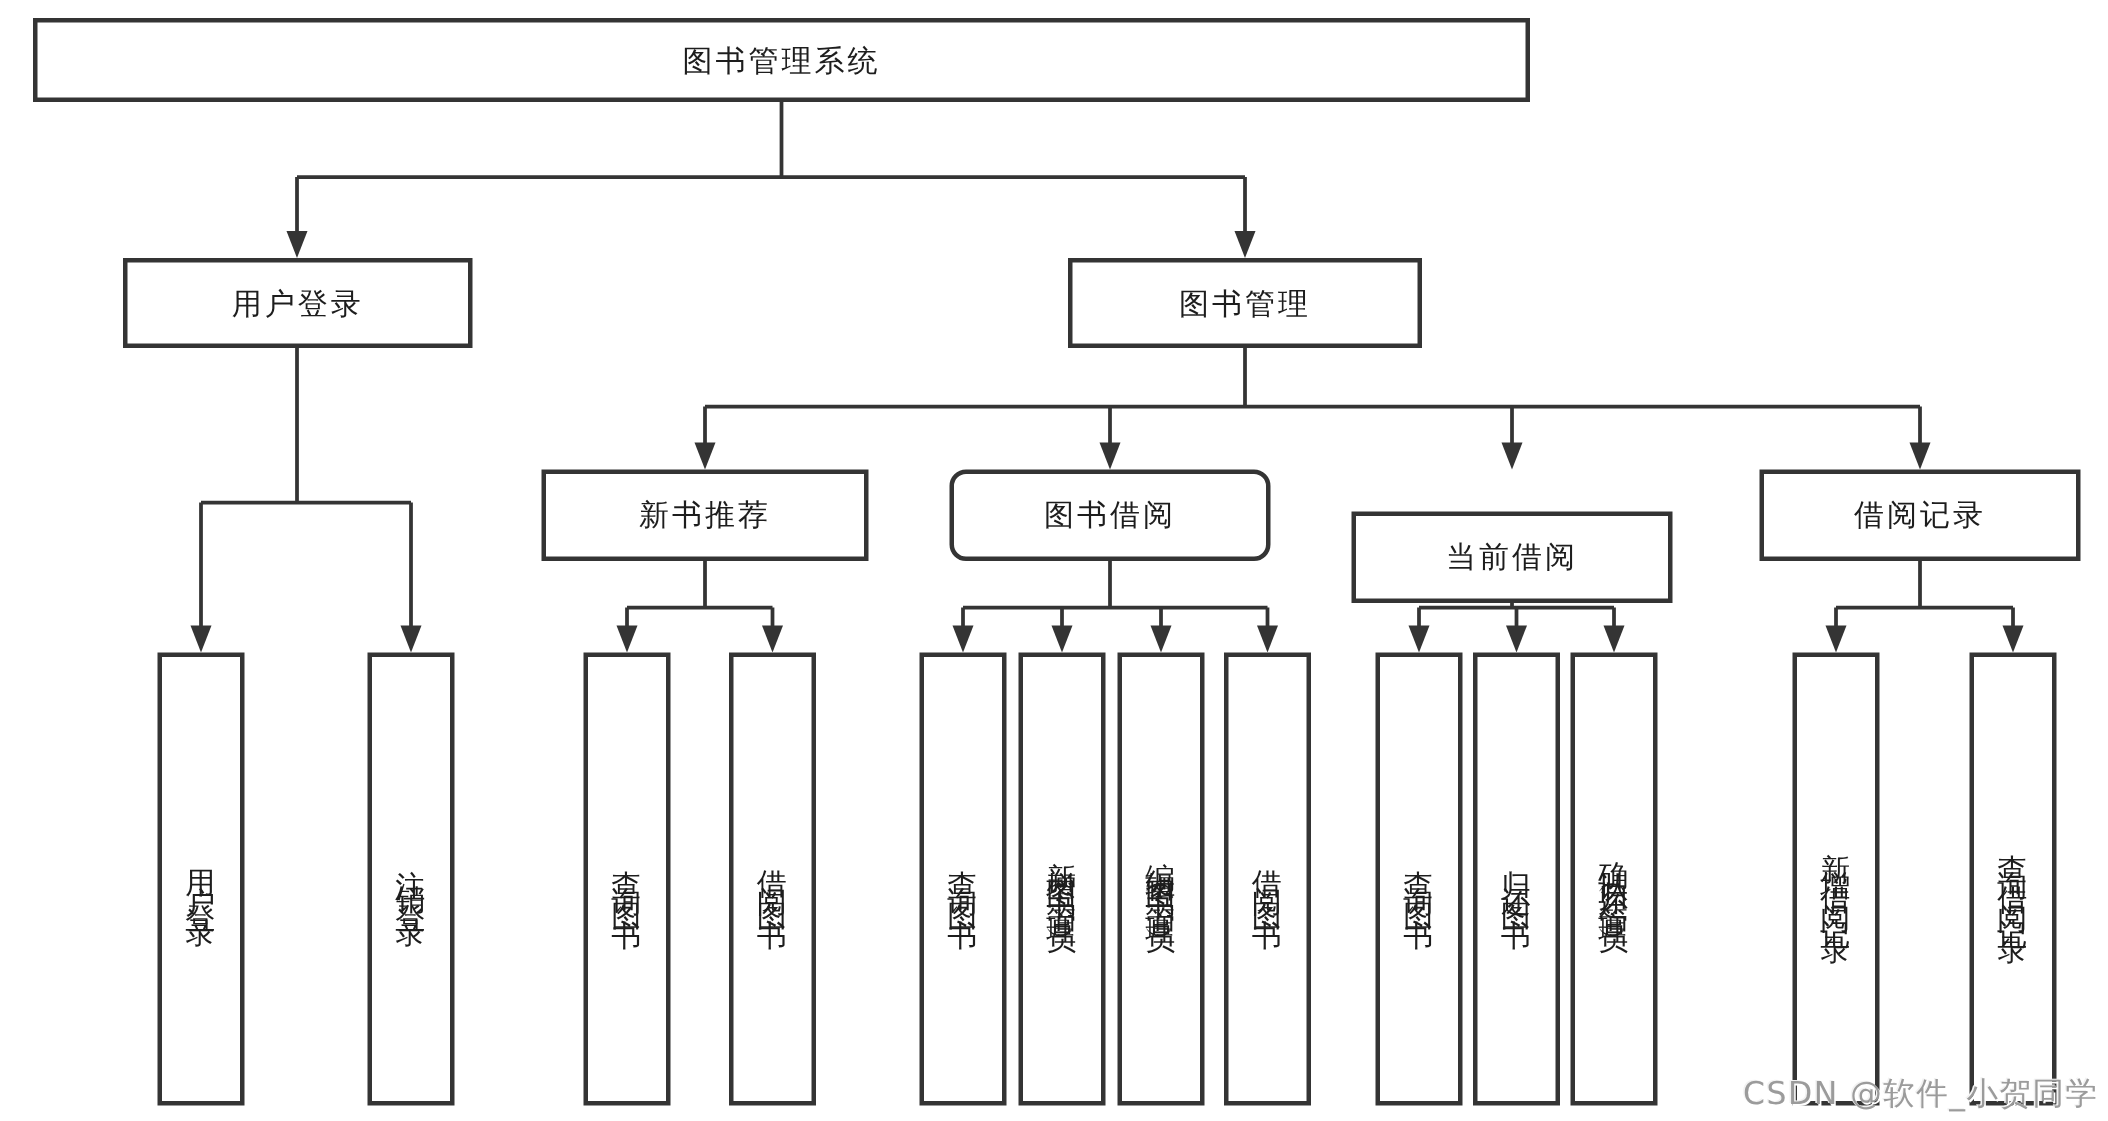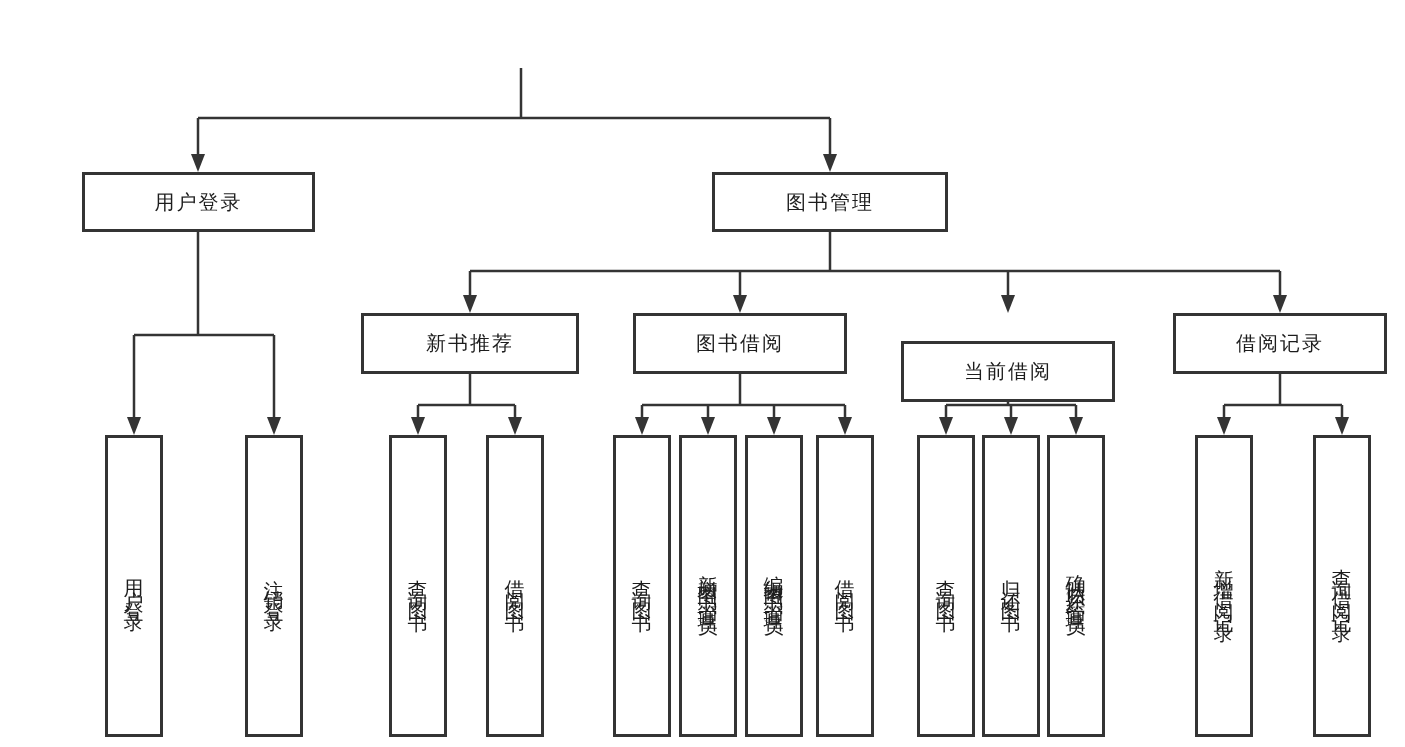--- a/index.html
+++ b/index.html
@@ -91,32 +91,35 @@
       <polygon points="767,417 781,417 774,435"></polygon>
       <polygon points="838,417 852,417 845,435"></polygon>
       <polygon points="939,417 953,417 946,435"></polygon>
       <polygon points="1004,417 1018,417 1011,435"></polygon>
       <polygon points="1069,417 1083,417 1076,435"></polygon>
       <polygon points="1217,417 1231,417 1224,435"></polygon>
       <polygon points="1335,417 1349,417 1342,435"></polygon>
     </g>
   </svg>
 
+  <div class="node hbox" style="left:22px; top:12px; width:998px; height:56px;">
+    <span class="label">图书管理系统</span>
+  </div>
 
   <div class="node hbox" style="left:82px; top:172px; width:233px; height:60px;">
     <span class="label">用户登录</span>
   </div>
   <div class="node hbox" style="left:361px; top:313px; width:218px; height:61px;">
     <span class="label">新书推荐</span>
   </div>
 
   <div class="node hbox" style="left:712px; top:172px; width:236px; height:60px;">
     <span class="label">图书管理</span>
   </div>
-  <div class="node hbox" style="left:633px; top:313px; width:214px; height:61px;">
+  <div class="node hbox" style="left:633px; top:313px; width:214px; height:61px;border-radius:11px;">
     <span class="label">图书借阅</span>
   </div>
   <div class="node hbox" style="left:901px; top:313px; width:214px; height:61px;margin-top:28px;">
     <span class="label">当前借阅</span>
   </div>
   <div class="node hbox" style="left:1173px; top:313px; width:214px; height:61px;">
     <span class="label">借阅记录</span>
   </div>
 
   <div class="node vbox" style="left:105px; top:435px; width:58px; height:302px;">
@@ -156,14 +159,15 @@
     <span class="label">确认归还（管理员）</span>
   </div>
 
   <div class="node vbox" style="left:1195px; top:435px; width:58px; height:302px;">
     <span class="label">新增借阅记录</span>
   </div>
   <div class="node vbox" style="left:1313px; top:435px; width:58px; height:302px;">
     <span class="label">查询借阅记录</span>
   </div>
 
+  <div id="watermark">CSDN @软件_小贺同学</div>
 
 </div>
 
 </body></html>

